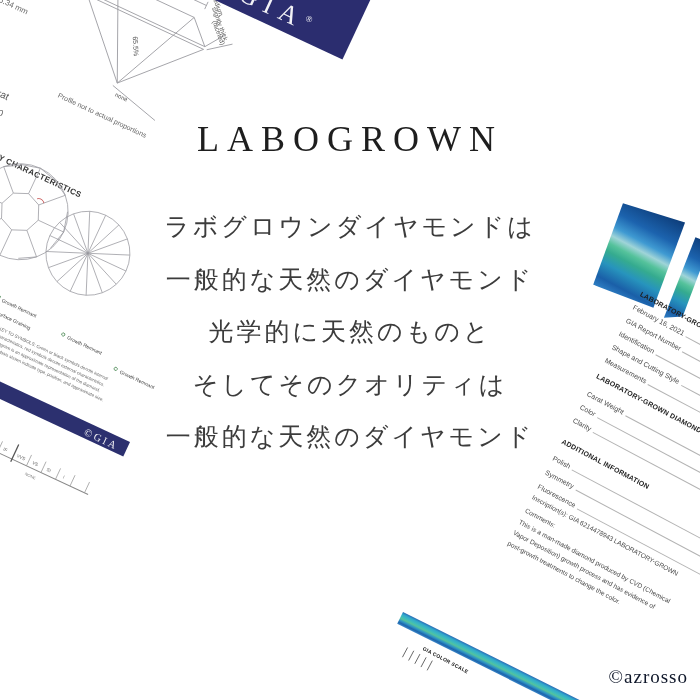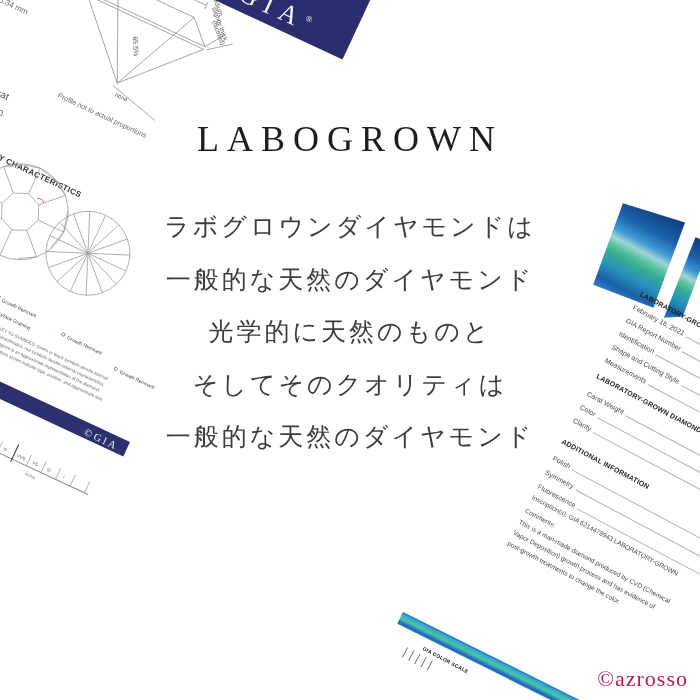--- a/index.html
+++ b/index.html
@@ -5,21 +5,21 @@
   html,body{margin:0;padding:0;background:#fff;}
   #canvas{position:relative;width:700px;height:700px;overflow:hidden;background:#ffffff;
           font-family:"Liberation Serif","DejaVu Serif",serif;}
   .abs{position:absolute;}
 
   
   .main-title{top:118px;left:0;width:700px;text-align:center;
     font-size:36px;letter-spacing:8px;color:#1e1e1e;font-weight:400;z-index:9;}
   .body-text{top:201px;left:0;width:700px;text-align:center;z-index:9;
     font-size:25px;line-height:52.5px;letter-spacing:3px;color:#3c3c3c;}
-  .site-credit{top:666px;right:12px;font-size:22px;letter-spacing:1px;color:#be185d;z-index:9;}
+  .site-credit{top:666px;right:12px;font-size:19px;letter-spacing:1px;color:#0f172a;z-index:9;}
 
   
   .gia-box{left:200px;top:-42px;width:165px;height:70px;background:#2b2d6f;
     transform:rotate(25deg);z-index:2;}
   .gia-box-text{position:absolute;bottom:3px;left:0;width:100%;text-align:center;
     color:#f2f2f6;font-size:26px;letter-spacing:8px;}
   .gia-box-text sup{font-size:9px;letter-spacing:0;}
 
   
   .frag{color:#666;transform:rotate(25deg);white-space:nowrap;z-index:1;

